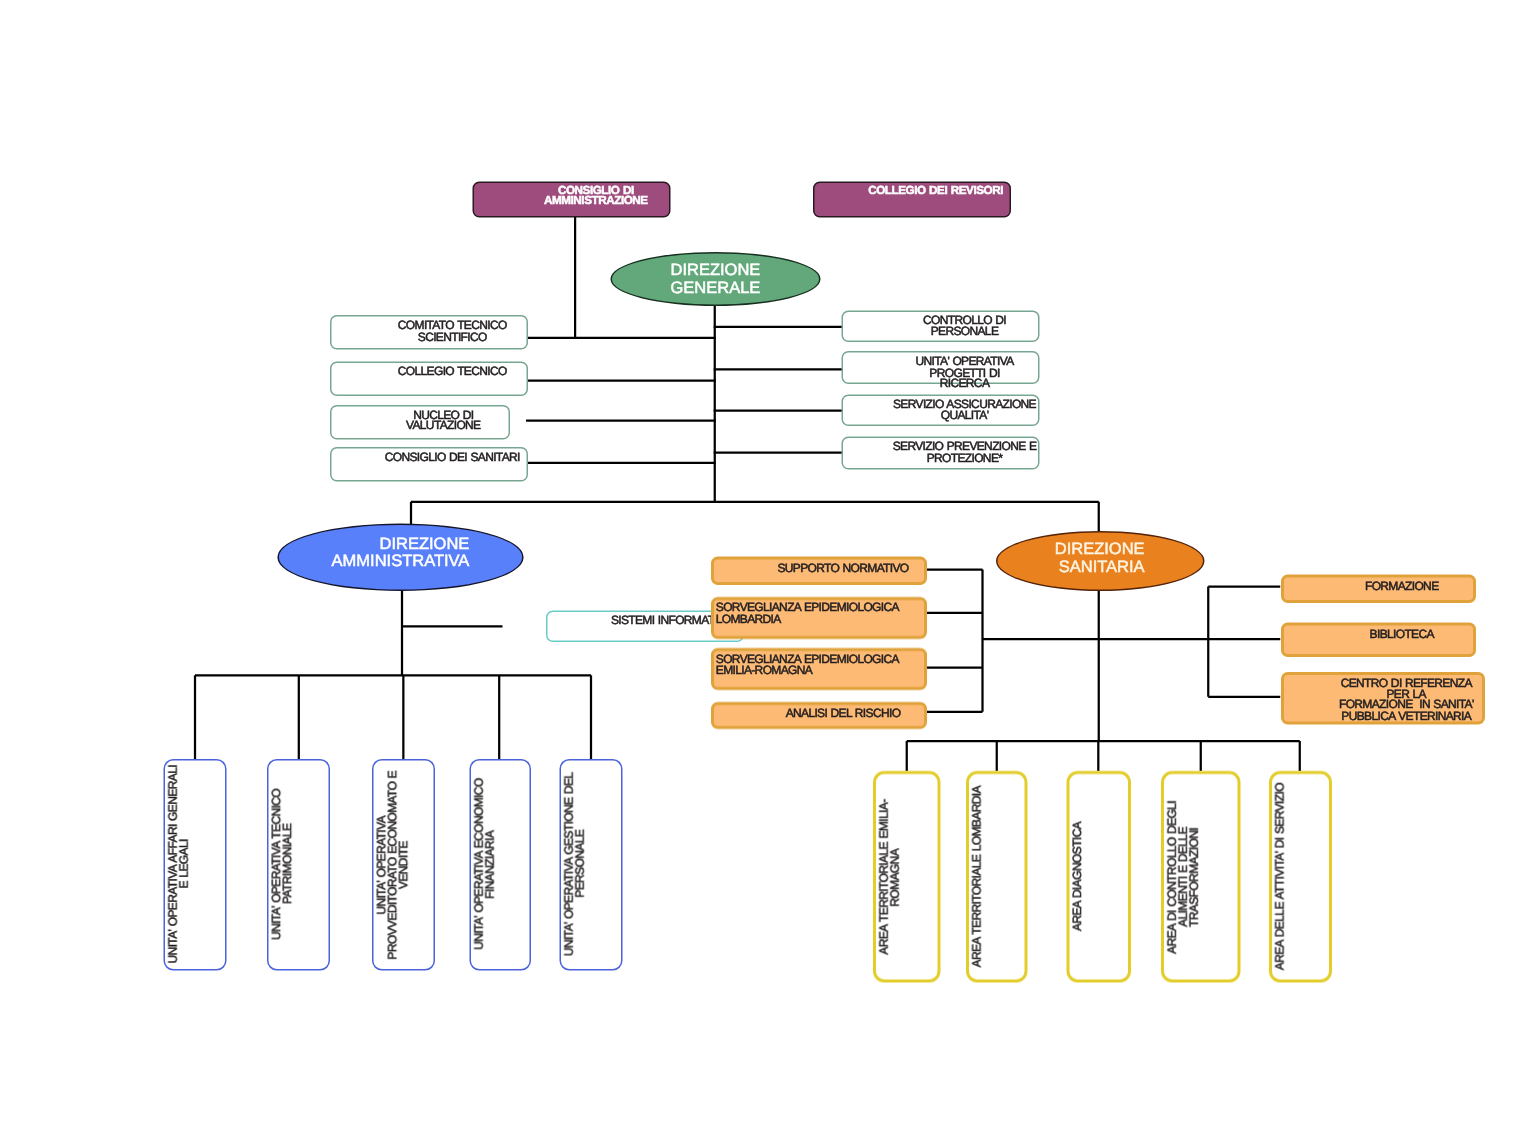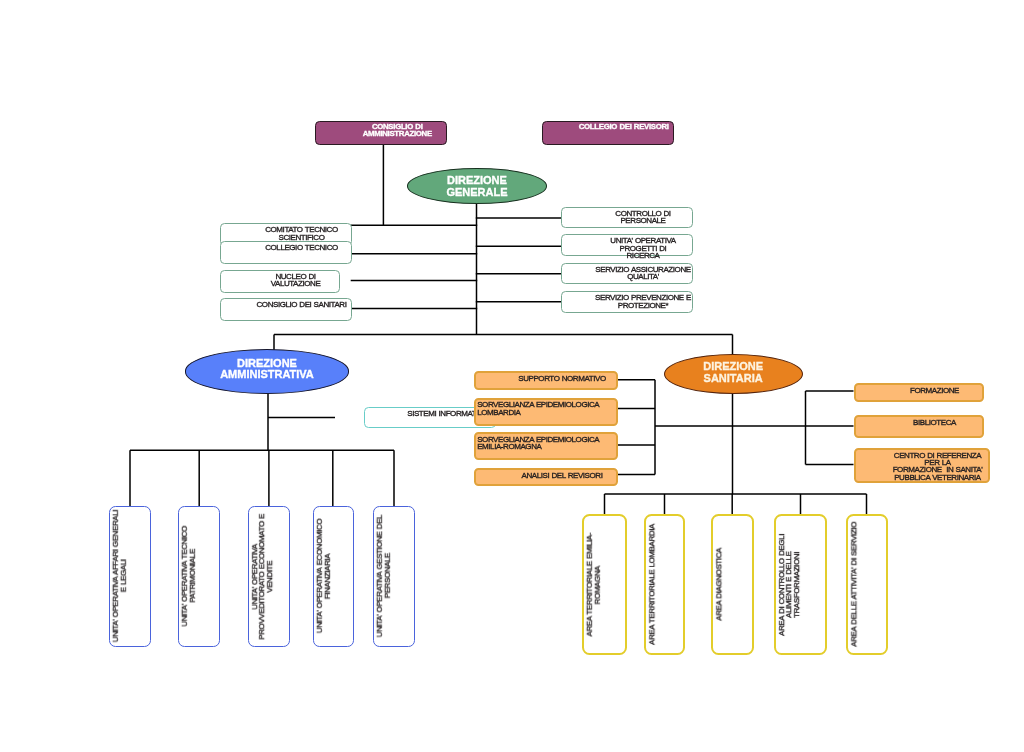--- a/index.html
+++ b/index.html
@@ -11,21 +11,21 @@
   svg.lines{position:absolute;left:0;top:0;width:1024px;height:752px;pointer-events:none;}
 
   .node{position:absolute;box-sizing:border-box;display:flex;
         align-items:flex-start;justify-content:center;text-align:center;}
   .node > span{display:block;line-height:7.4px;letter-spacing:-0.43px;word-spacing:0.45px;white-space:pre-wrap;
                -webkit-text-stroke:0.35px currentColor;
                transform:translateZ(0);}
   .pill{padding-top:2.1px;padding-left:32px;}
 
   
-  .ellipse{border-radius:50%;color:#fff;font-weight:bold;}
+  .ellipse{border-radius:50%;color:#fff;font-weight:normal;text-align:right;}
   .ellipse > span{line-height:11.8px;letter-spacing:0;}
   .ell-green{background:#62a87b;border:1.3px solid #17301f;}
   .ell-blue{background:#5880fa;border:1.3px solid #16162b;}
   .ell-orange{background:#e8811e;border:1.3px solid #55230a;color:#fdf3e0;}
 
   
   .pill{border-radius:4.5px;}
   .pill-purple{background:#9e4b7d;border:1.7px solid #2a1a22;color:#fff;font-weight:bold;}
   .pill-purple > span{letter-spacing:-0.3px;}
   .pill-green{background:#ffffff;border:1.4px solid #77a791;color:#231f20;}
@@ -98,21 +98,21 @@
 </div>
 
 <div class="node pill pill-purple" style="left:515.9px;top:120.9px;width:131.7px;height:23.7px;font-size:7.8px;padding-top:0.8px;margin-left:26px;">
   <span>COLLEGIO DEI REVISORI</span>
 </div>
 
 <div class="node ellipse ell-green" style="left:406.8px;top:167.8px;width:140.3px;height:35.8px;font-size:11px;padding-top:6.3px;">
   <span>DIREZIONE<br>GENERALE</span>
 </div>
 
-<div class="node pill pill-green" style="left:219.5px;top:223px;width:132px;height:23px;font-size:8px;">
+<div class="node pill pill-green" style="left:219.5px;top:210px;width:132px;height:23px;font-size:8px;">
   <span>COMITATO TECNICO SCIENTIFICO</span>
 </div>
 <div class="node pill pill-green" style="left:219.5px;top:241px;width:132px;height:23px;font-size:8px;">
   <span>COLLEGIO TECNICO</span>
 </div>
 <div class="node pill pill-green" style="left:219.5px;top:269.5px;width:120px;height:23px;font-size:8px;">
   <span>NUCLEO DI VALUTAZIONE</span>
 </div>
 <div class="node pill pill-green" style="left:219.5px;top:298px;width:132px;height:23px;font-size:8px;">
   <span>CONSIGLIO DEI SANITARI</span>
@@ -146,21 +146,21 @@
 <div class="node pill pill-orange lt" style="left:474px;top:370.5px;width:144px;height:19.5px;font-size:8px;">
   <span>SUPPORTO NORMATIVO</span>
 </div>
 <div class="node pill pill-orange lt" style="left:474px;top:397.5px;width:144px;height:28px;font-size:8px;justify-content:flex-start;align-items:flex-start;padding:1.9px 0 0 1.2px;">
   <span style="text-align:left;">SORVEGLIANZA EPIDEMIOLOGICA<br>LOMBARDIA</span>
 </div>
 <div class="node pill pill-orange lt" style="left:474px;top:432px;width:144px;height:28px;font-size:8px;justify-content:flex-start;align-items:flex-start;padding:1.9px 0 0 1.2px;">
   <span style="text-align:left;">SORVEGLIANZA EPIDEMIOLOGICA<br>EMILIA-ROMAGNA</span>
 </div>
 <div class="node pill pill-orange" style="left:474px;top:467.5px;width:144px;height:18px;font-size:8px;">
-  <span>ANALISI DEL REVISORI</span>
+  <span>ANALISI DEL RISCHIO</span>
 </div>
 
 <div class="node pill pill-orange" style="left:853.5px;top:382.5px;width:130px;height:19px;font-size:8px;">
   <span>FORMAZIONE</span>
 </div>
 <div class="node pill pill-orange" style="left:853.5px;top:414.5px;width:130px;height:23px;font-size:8px;">
   <span>BIBLIOTECA</span>
 </div>
 <div class="node pill pill-orange" style="left:853.5px;top:447.5px;width:136px;height:35px;font-size:8px;">
   <span>CENTRO DI REFERENZA PER LA<br>FORMAZIONE  IN SANITA'<br>PUBBLICA VETERINARIA</span>

